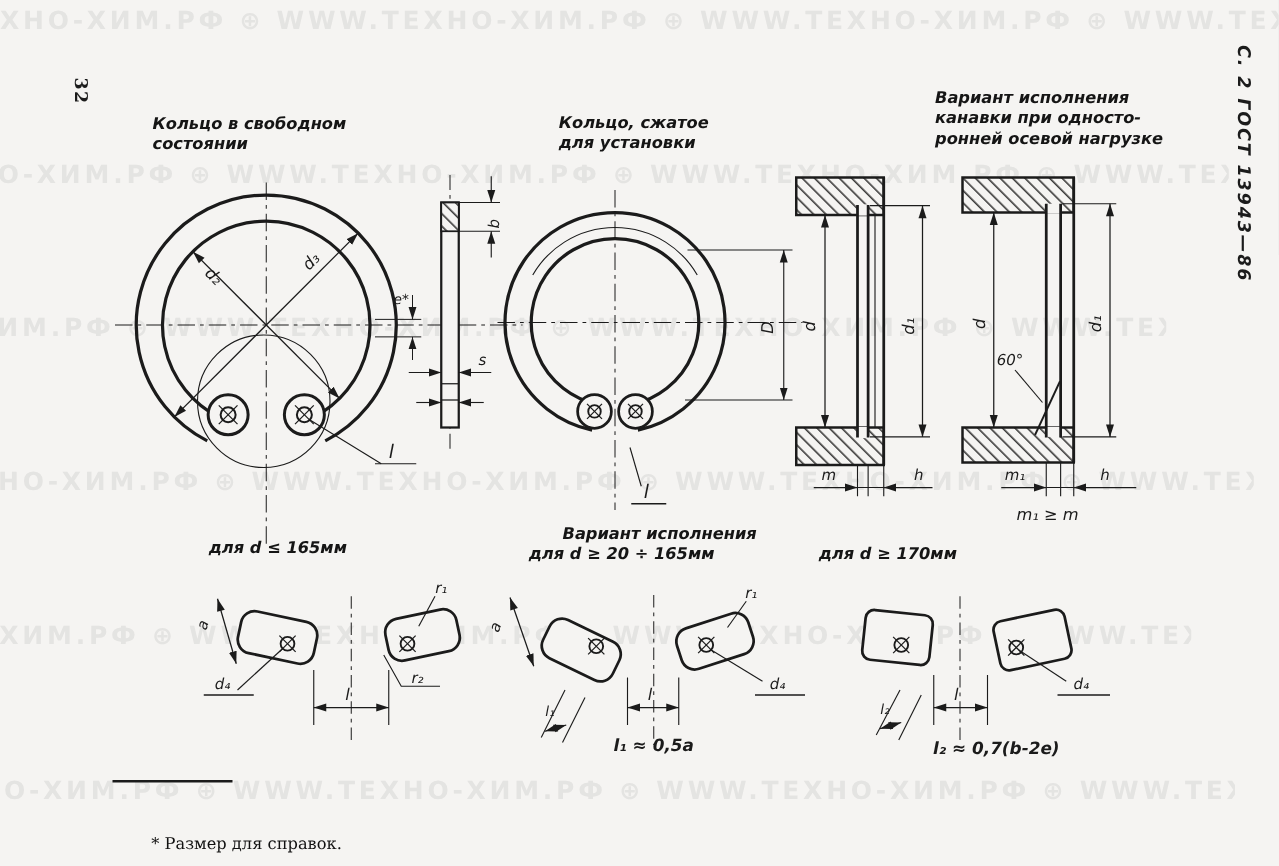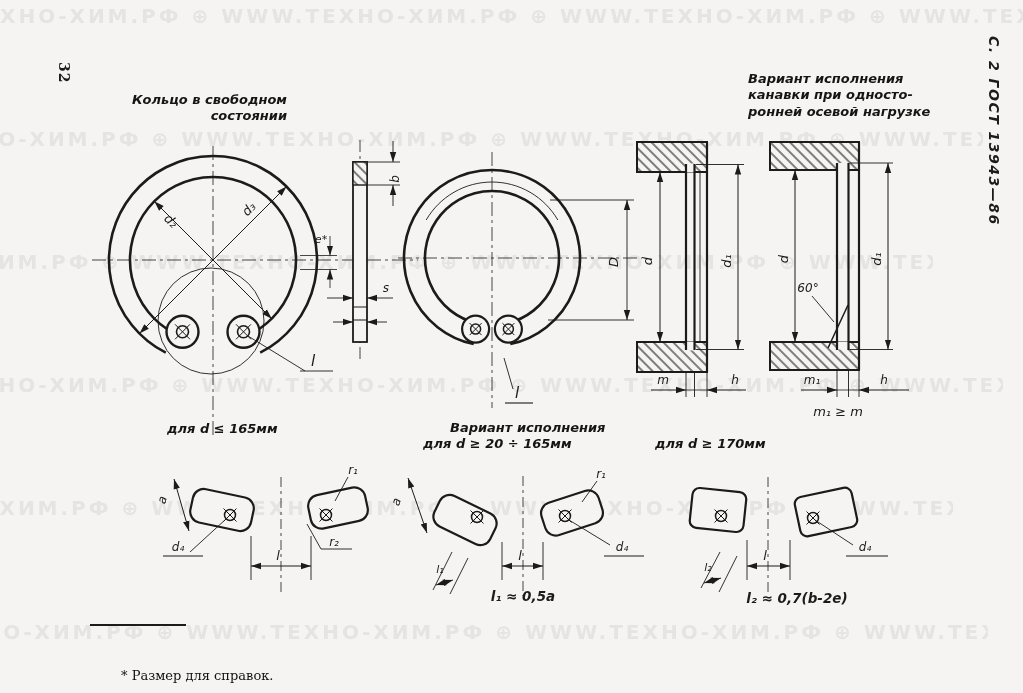--- a/index.html
+++ b/index.html
@@ -28,28 +28,30 @@
   <div class="wm" style="top:4px">ХНО-ХИМ.РФ ⊕ WWW.ТЕХНО-ХИМ.РФ ⊕ WWW.ТЕХНО-ХИМ.РФ ⊕ WWW.ТЕХНО-ХИМ.РФ ⊕ WWW.ТЕХНО-ХИМ.РФ</div>
   <div class="wm" style="top:127px;transform:translateX(-40px)">ХНО-ХИМ.РФ ⊕ WWW.ТЕХНО-ХИМ.РФ ⊕ WWW.ТЕХНО-ХИМ.РФ ⊕ WWW.ТЕХНО-ХИМ.РФ ⊕ WWW.ТЕХНО-ХИМ.РФ</div>
   <div class="wm" style="top:250px;transform:translateX(-90px)">ХНО-ХИМ.РФ ⊕ WWW.ТЕХНО-ХИМ.РФ ⊕ WWW.ТЕХНО-ХИМ.РФ ⊕ WWW.ТЕХНО-ХИМ.РФ ⊕ WWW.ТЕХНО-ХИМ.РФ</div>
   <div class="wm" style="top:373px;transform:translateX(-20px)">ХНО-ХИМ.РФ ⊕ WWW.ТЕХНО-ХИМ.РФ ⊕ WWW.ТЕХНО-ХИМ.РФ ⊕ WWW.ТЕХНО-ХИМ.РФ ⊕ WWW.ТЕХНО-ХИМ.РФ</div>
   <div class="wm" style="top:496px;transform:translateX(-70px)">ХНО-ХИМ.РФ ⊕ WWW.ТЕХНО-ХИМ.РФ ⊕ WWW.ТЕХНО-ХИМ.РФ ⊕ WWW.ТЕХНО-ХИМ.РФ ⊕ WWW.ТЕХНО-ХИМ.РФ</div>
   <div class="wm" style="top:620px;transform:translateX(-35px)">ХНО-ХИМ.РФ ⊕ WWW.ТЕХНО-ХИМ.РФ ⊕ WWW.ТЕХНО-ХИМ.РФ ⊕ WWW.ТЕХНО-ХИМ.РФ ⊕ WWW.ТЕХНО-ХИМ.РФ</div>
 
   <div class="pagenum">32</div>
   <div class="stdref">С. 2 ГОСТ 13943—86</div>
 
-  <div class="title" style="left:122px;top:92px;width:165px;text-align:right">Кольцо в свободном
+  <div class="title" style="left:122px;top:92px;width:165px;text-align:left">Кольцо в свободном
 состоянии</div>
+  <div class="title" style="left:447px;top:91px">Кольцо, сжатое
+для установки</div>
   <div class="title" style="left:748px;top:71px">Вариант исполнения
 канавки при односто-
 ронней осевой нагрузке</div>
 
   <div class="caption" style="left:450px;top:420px">Вариант исполнения</div>
-  <div class="caption" style="left:167px;top:421px">для d ≤ 165мм</div>
+  <div class="caption" style="left:167px;top:431px">для d ≤ 165мм</div>
   <div class="caption" style="left:423px;top:436px">для d ≥ 20 ÷ 165мм</div>
   <div class="caption" style="left:655px;top:436px">для d ≥ 170мм</div>
 
   <div class="footline"></div>
   <div class="footnote">*  Размер для справок.</div>
 
   <svg width="1023" height="693" viewBox="0 0 1023 693">
     <defs>
       <marker id="ae" markerWidth="11" markerHeight="8" refX="10" refY="4" orient="auto" markerUnits="userSpaceOnUse">
         <path d="M0,0.8 L10,4 L0,7.2 Z" fill="#1b1b1b"></path>

